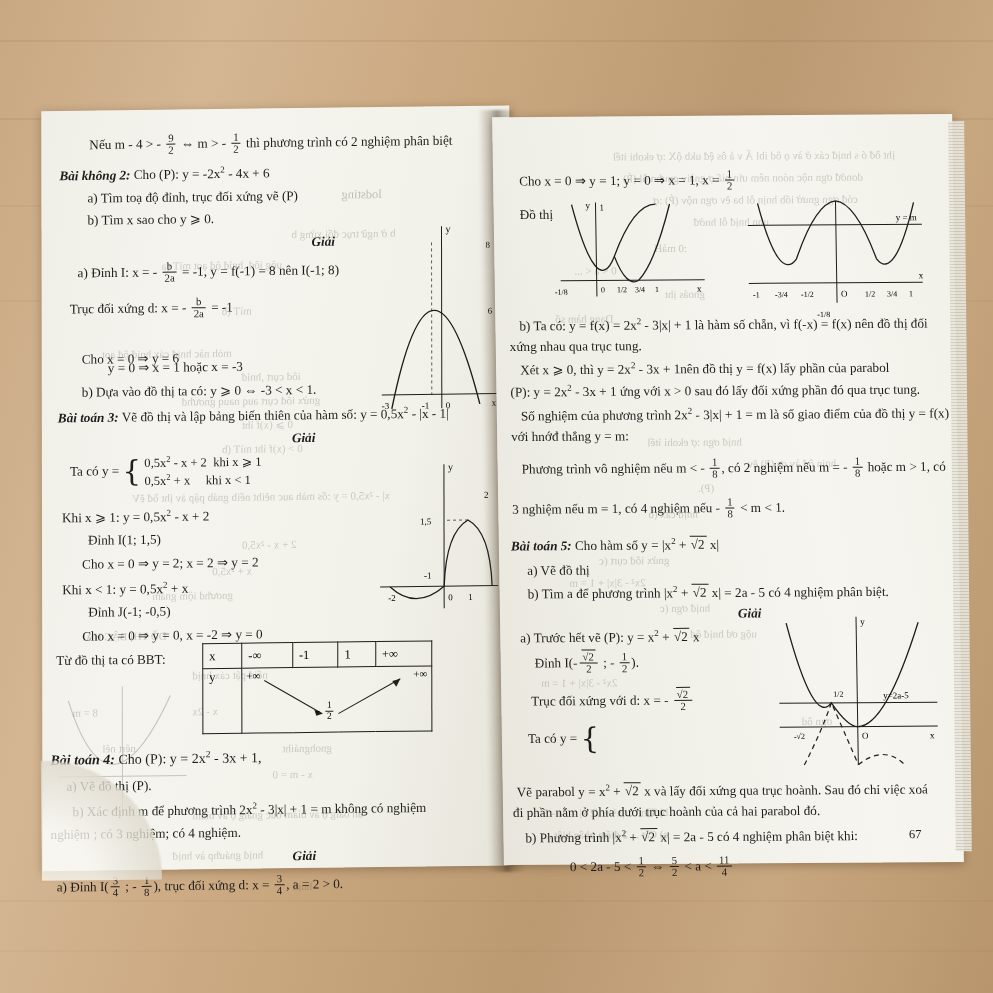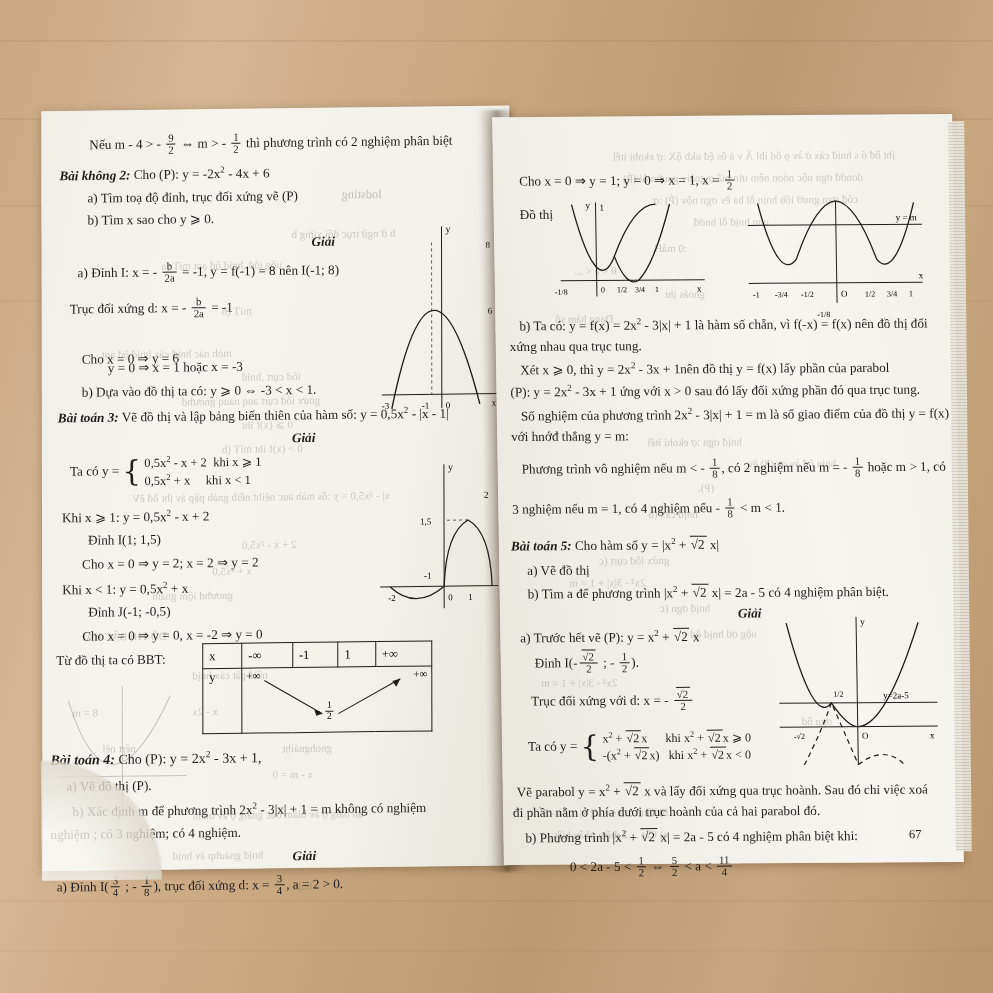--- a/index.html
+++ b/index.html
@@ -308,24 +308,20 @@
 
     <div class="txt" style="left:20px;top:512px;">a) Trước hết vẽ (P): y = x<span class="sup">2</span> + <span class="sqrt">√2</span> x</div>
     <div class="txt" style="left:34px;top:536px;">
       Đỉnh I(-<span class="fr"><span class="n"><span class="sqrt">√2</span></span><span class="d">2</span></span> ; - <span class="fr"><span class="n">1</span><span class="d">2</span></span>).
     </div>
     <div class="txt" style="left:30px;top:574px;">
       Trục đối xứng với d: x = - <span class="fr"><span class="n"><span class="sqrt">√2</span></span><span class="d">2</span></span>
     </div>
     <div class="txt" style="left:26px;top:614px;">
       Ta có y = <span class="brace">{</span>
-      <span style="display:inline-block;font-size:.92em;line-height:1.3;vertical-align:middle;">
-        <span style="display:block;">x<span class="sup">2</span> + <span class="sqrt">√2</span>x&nbsp;&nbsp;&nbsp;&nbsp;&nbsp; khi x<span class="sup">2</span> + <span class="sqrt">√2</span>x ⩾ 0</span>
-        <span style="display:block;">-(x<span class="sup">2</span> + <span class="sqrt">√2</span>x)&nbsp;&nbsp; khi x<span class="sup">2</span> + <span class="sqrt">√2</span>x &lt; 0</span>
-      </span>
     </div>
 
     <div class="txt" style="left:14px;top:666px;">Vẽ parabol y = x<span class="sup">2</span> + <span class="sqrt">√2</span> x và lấy đối xứng qua trục hoành. Sau đó chỉ việc xoá</div>
     <div class="txt" style="left:10px;top:688px;">đi phần nằm ở phía dưới trục hoành của cả hai parabol đó.</div>
     <div class="txt" style="left:22px;top:712px;">b) Phương trình |x<span class="sup">2</span> + <span class="sqrt">√2</span> x| = 2a - 5 có 4 nghiệm phân biệt khi:</div>
     <div class="txt" style="left:66px;top:740px;">
       0 &lt; 2a - 5 &lt; <span class="fr"><span class="n">1</span><span class="d">2</span></span> ⇔ <span class="fr"><span class="n">5</span><span class="d">2</span></span> &lt; a &lt; <span class="fr"><span class="n">11</span><span class="d">4</span></span>
     </div>
 
     <svg style="left:60px;top:84px;" width="160" height="110">

